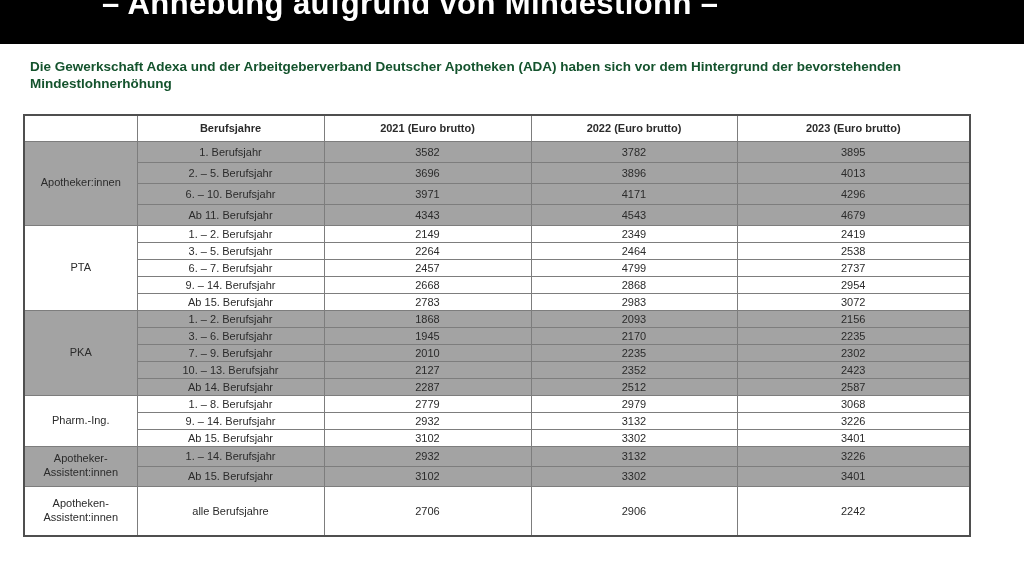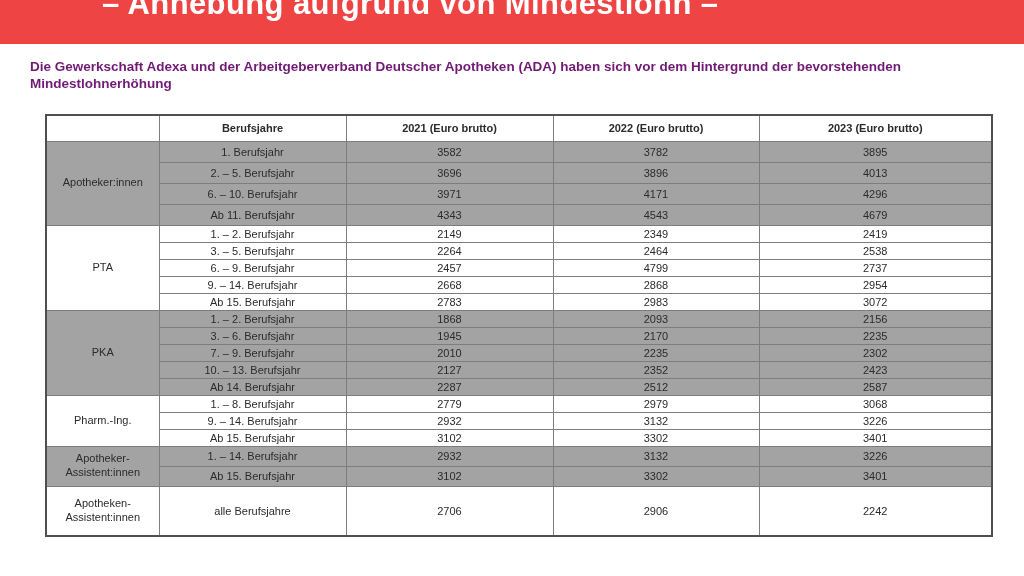--- a/index.html
+++ b/index.html
@@ -3,34 +3,34 @@
 <meta charset="utf-8">
 <style>
   html,body{margin:0;padding:0;}
   body{
     width:1024px;height:576px;overflow:hidden;background:#ffffff;
     font-family:"Liberation Sans","DejaVu Sans",sans-serif;
     position:relative;
   }
   .banner{
     position:absolute;top:0;left:0;width:1024px;height:44px;
-    background:#ef4444;overflow:hidden;
+    background:#000000;overflow:hidden;
   }
   .banner h1{
     position:absolute;left:102px;top:-14px;margin:0;
     font-size:31px;font-weight:bold;color:#ffffff;letter-spacing:0.4px;
     white-space:nowrap;
   }
   .intro{
     position:absolute;left:30px;top:58px;width:972px;margin:0;
-    font-size:13.5px;font-weight:bold;color:#701a75;line-height:17px;
+    font-size:13.5px;font-weight:bold;color:#14532d;line-height:17px;
   }
   .intro .l{display:block;}
   table.salary{
-    position:absolute;left:45px;top:114px;width:946px;
+    position:absolute;left:23px;top:114px;width:946px;
     border-collapse:collapse;table-layout:fixed;
     border:2px solid #4f4f4f;
   }
   table.salary th, table.salary td{
     border:1px solid #7d7d7d;
     text-align:center;vertical-align:middle;
     padding:0 2px;overflow:hidden;
     font-size:11px;color:#2b2b2b;
   }
   thead tr{height:26px;}
@@ -109,21 +109,21 @@
       <td>2349</td>
       <td>2419</td>
     </tr>
     <tr class="plain rB">
       <td>3. – 5. Berufsjahr</td>
       <td>2264</td>
       <td>2464</td>
       <td>2538</td>
     </tr>
     <tr class="plain rB">
-      <td>6. – 9. Berufsjahr</td>
+      <td>6. – 7. Berufsjahr</td>
       <td>2457</td>
       <td>4799</td>
       <td>2737</td>
     </tr>
     <tr class="plain rB">
       <td>9. – 14. Berufsjahr</td>
       <td>2668</td>
       <td>2868</td>
       <td>2954</td>
     </tr>

